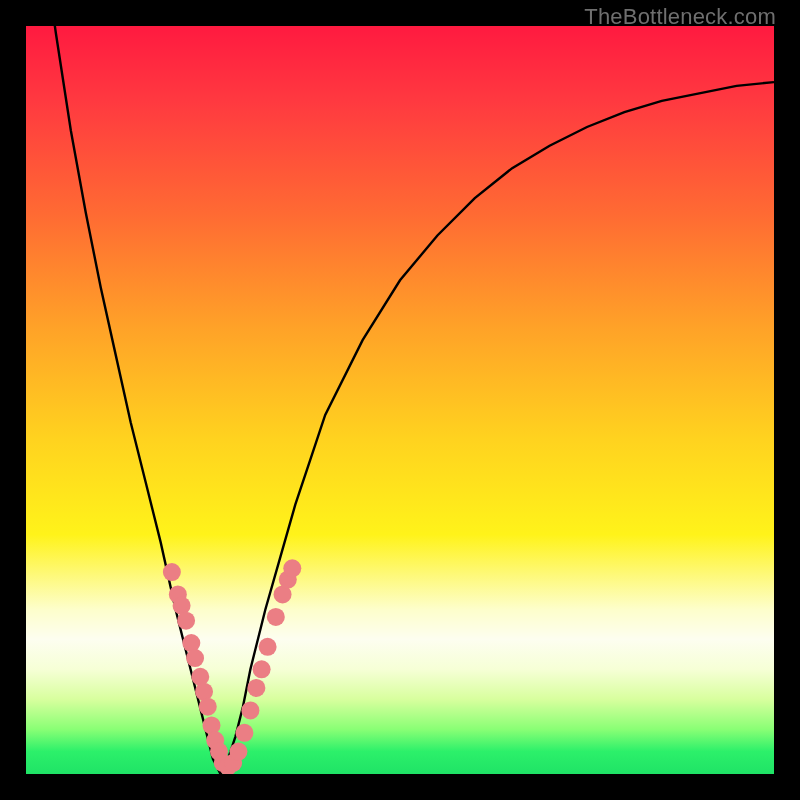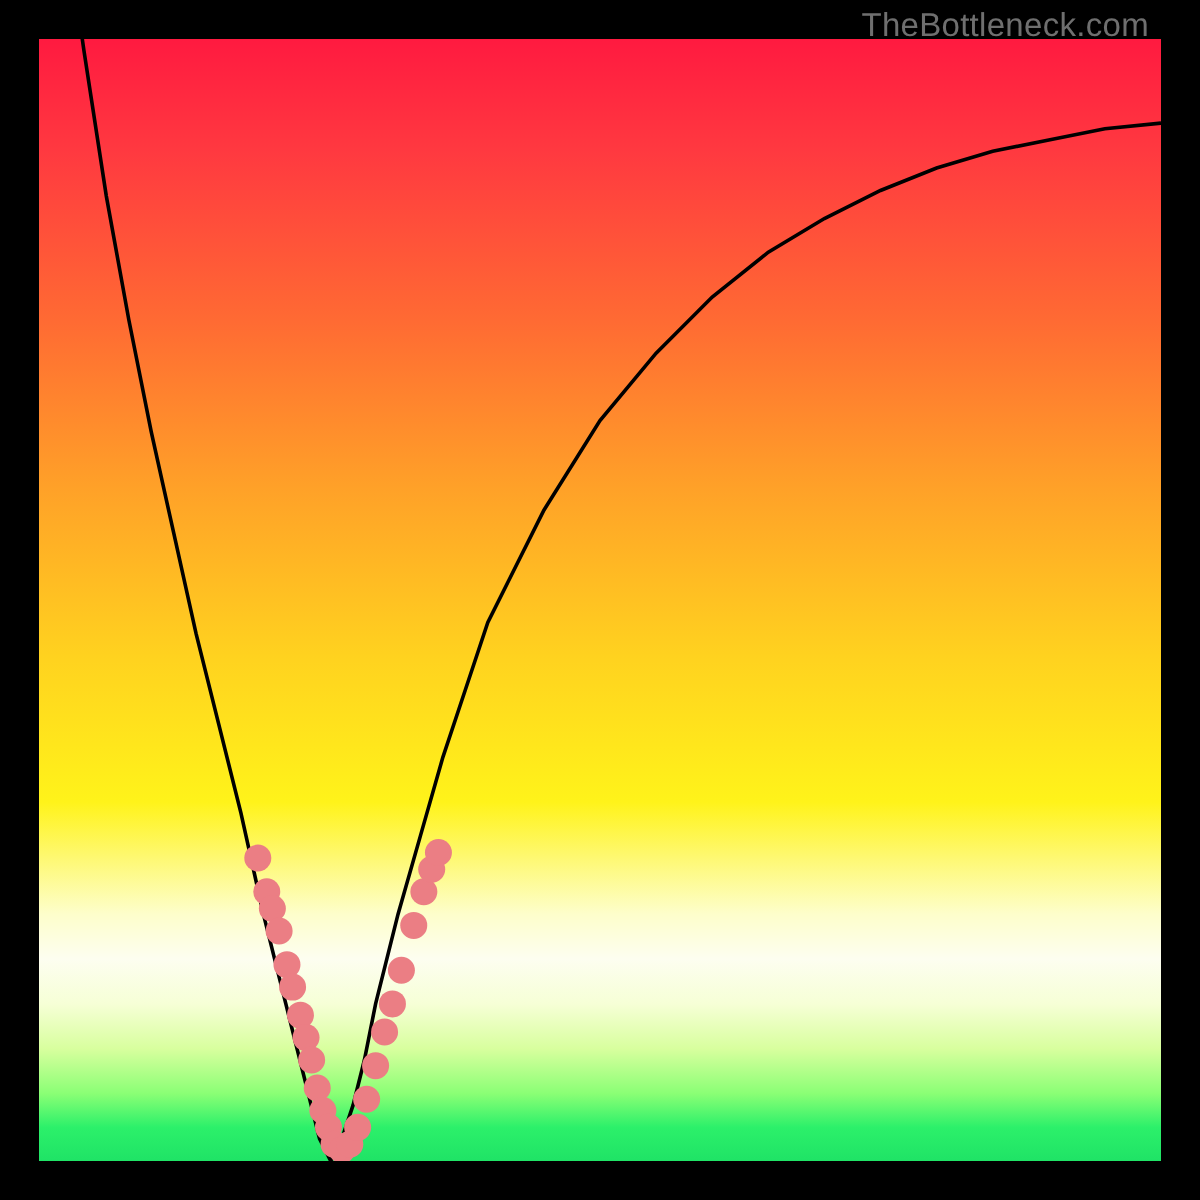--- a/index.html
+++ b/index.html
@@ -30,21 +30,21 @@
   }
   .curve-svg {
     position: absolute;
     inset: 0;
     width: 100%;
     height: 100%;
   }
   .watermark {
     position: absolute;
     top: 4px;
-    right: 34px;
+    right: 24px;
     color: #6f6f6f;
     font-size: 22px;
     font-weight: 500;
     letter-spacing: 0.2px;
   }
 </style>
 </head>
 <body>
 
 <div class="frame">

